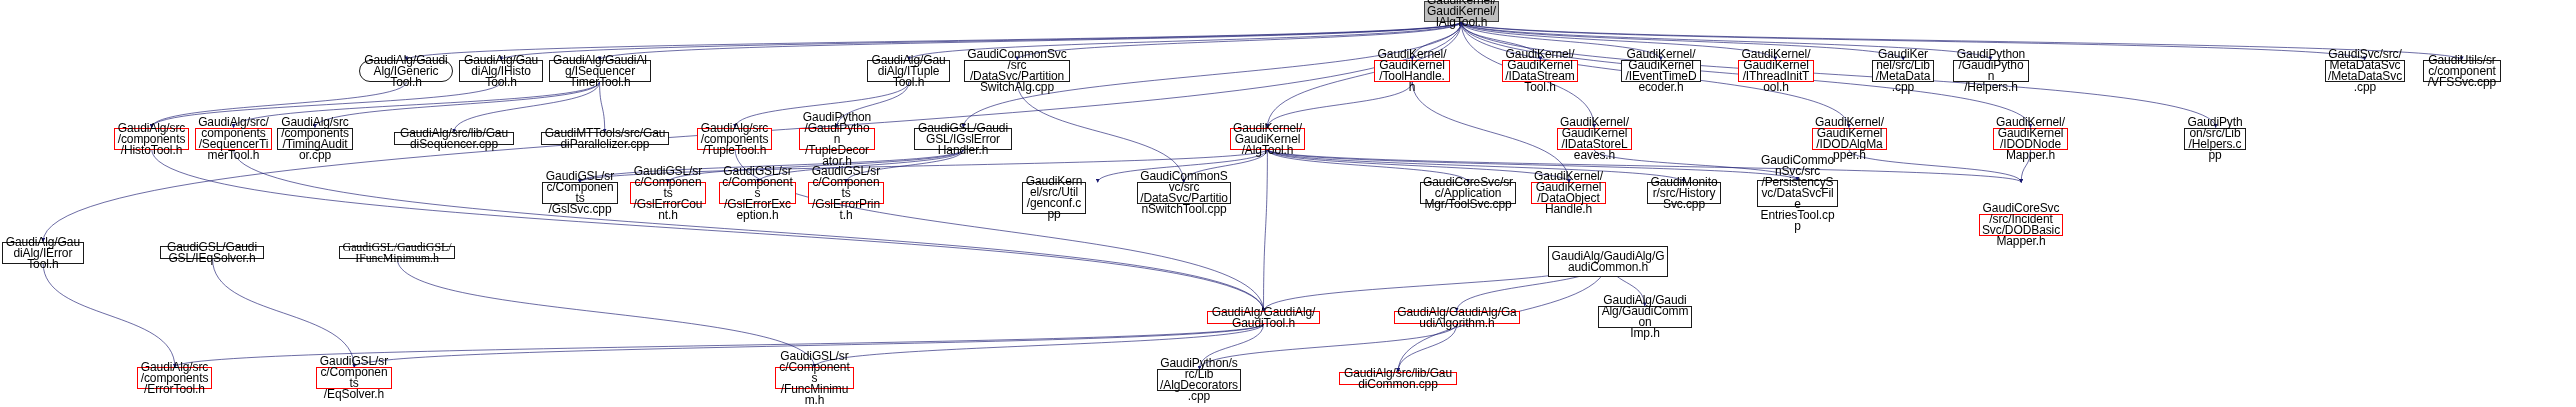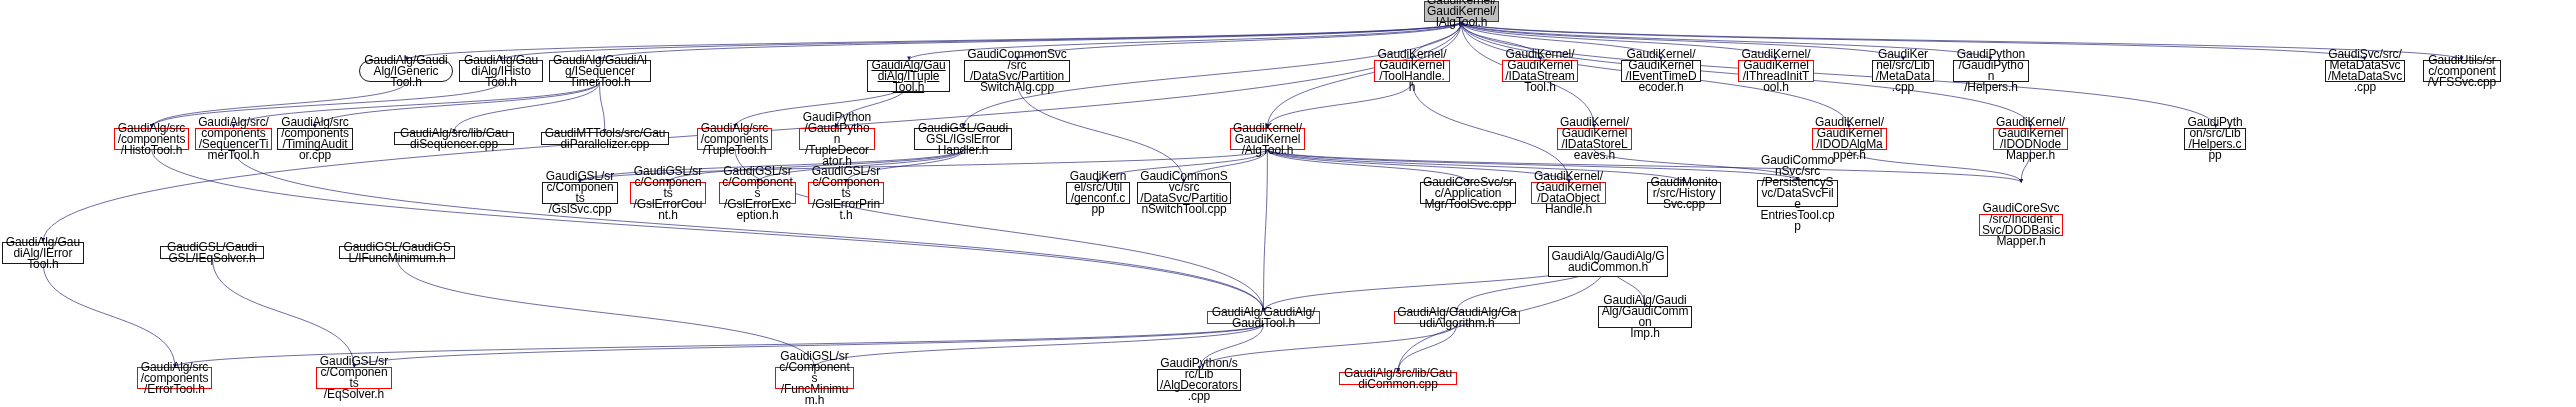--- a/index.html
+++ b/index.html
@@ -135,21 +135,21 @@
       </div>
       <div class="node" style="left: 359px; top: 60px; width: 94px; height: 22px; border-radius: 11px;">
         <span>GaudiAlg/GaudiAlg/IGeneric<br>Tool.h</span>
       </div>
       <div class="node" style="left: 459px; top: 60px; width: 84px; height: 22px;">
         <span>GaudiAlg/GaudiAlg/IHisto<br>Tool.h</span>
       </div>
       <div class="node" style="left: 549px; top: 60px; width: 102px; height: 22px;">
         <span>GaudiAlg/GaudiAlg/ISequencer<br>TimerTool.h</span>
       </div>
-      <div class="node" style="left: 867px; top: 60px; width: 83px; height: 32px; text-decoration: underline;">
+      <div class="node" style="left: 867px; top: 60px; width: 83px; height: 22px;">
         <span>GaudiAlg/GaudiAlg/ITuple<br>Tool.h</span>
       </div>
       <div class="node" style="left: 964px; top: 60px; width: 106px; height: 22px;">
         <span>GaudiCommonSvc/src<br>/DataSvc/PartitionSwitchAlg.cpp</span>
       </div>
       <div class="node red" style="left: 1374px; top: 60px; width: 76px; height: 22px;">
         <span>GaudiKernel/GaudiKernel<br>/ToolHandle.h</span>
       </div>
       <div class="node red" style="left: 1502px; top: 60px; width: 76px; height: 22px;">
         <span>GaudiKernel/GaudiKernel<br>/IDataStreamTool.h</span>
@@ -216,21 +216,21 @@
       </div>
       <div class="node red" style="left: 630px; top: 182px; width: 76px; height: 22px;">
         <span>GaudiGSL/src/Components<br>/GslErrorCount.h</span>
       </div>
       <div class="node red" style="left: 719px; top: 182px; width: 77px; height: 22px;">
         <span>GaudiGSL/src/Components<br>/GslErrorException.h</span>
       </div>
       <div class="node red" style="left: 808px; top: 182px; width: 76px; height: 22px;">
         <span>GaudiGSL/src/Components<br>/GslErrorPrint.h</span>
       </div>
-      <div class="node" style="left: 1066px; top: 182px; width: 64px; height: 22px;">
+      <div class="node" style="left: 1022px; top: 182px; width: 64px; height: 32px;">
         <span>GaudiKernel/src/Util<br>/genconf.cpp</span>
       </div>
       <div class="node" style="left: 1137px; top: 182px; width: 94px; height: 22px;">
         <span>GaudiCommonSvc/src<br>/DataSvc/PartitionSwitchTool.cpp</span>
       </div>
       <div class="node" style="left: 1420px; top: 182px; width: 96px; height: 22px;">
         <span>GaudiCoreSvc/src/Application<br>Mgr/ToolSvc.cpp</span>
       </div>
       <div class="node red" style="left: 1531px; top: 182px; width: 75px; height: 22px;">
         <span>GaudiKernel/GaudiKernel<br>/DataObjectHandle.h</span>
@@ -243,21 +243,21 @@
       </div>
       <div class="node red" style="left: 1979px; top: 182px; width: 84px; height: 22px; margin-top: 32px;">
         <span>GaudiCoreSvc/src/Incident<br>Svc/DODBasicMapper.h</span>
       </div>
       <div class="node" style="left: 1.9px; top: 242px; width: 82px; height: 22px;">
         <span>GaudiAlg/GaudiAlg/IError<br>Tool.h</span>
       </div>
       <div class="node" style="left: 160px; top: 246px; width: 104px; height: 13px;">
         <span>GaudiGSL/GaudiGSL/IEqSolver.h</span>
       </div>
-      <div class="node" style="left: 339px; top: 246px; width: 116px; height: 13px;">
+      <div class="node" style="left: 339px; top: 246px; width: 116px; height: 13px; font-family: Liberation Serif, serif;">
         <span>GaudiGSL/GaudiGSL/IFuncMinimum.h</span>
       </div>
       <div class="node" style="left: 1548px; top: 246px; width: 120px; height: 31px;">
         <span>GaudiAlg/GaudiAlg/GaudiCommon.h</span>
       </div>
       <div class="node red" style="left: 1207px; top: 311px; width: 113px; height: 13px;">
         <span>GaudiAlg/GaudiAlg/GaudiTool.h</span>
       </div>
       <div class="node red" style="left: 1394px; top: 311px; width: 126px; height: 13px;">
         <span>GaudiAlg/GaudiAlg/GaudiAlgorithm.h</span>

